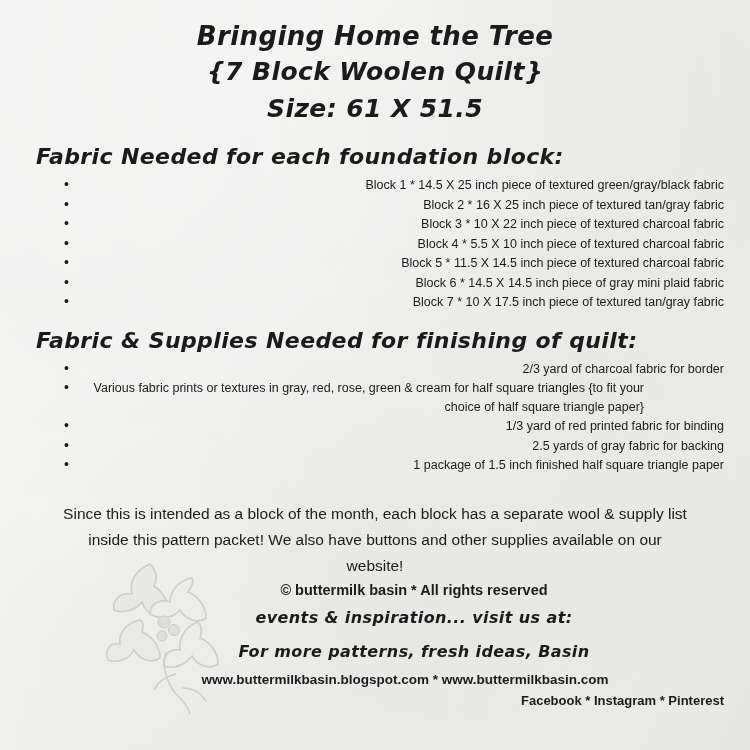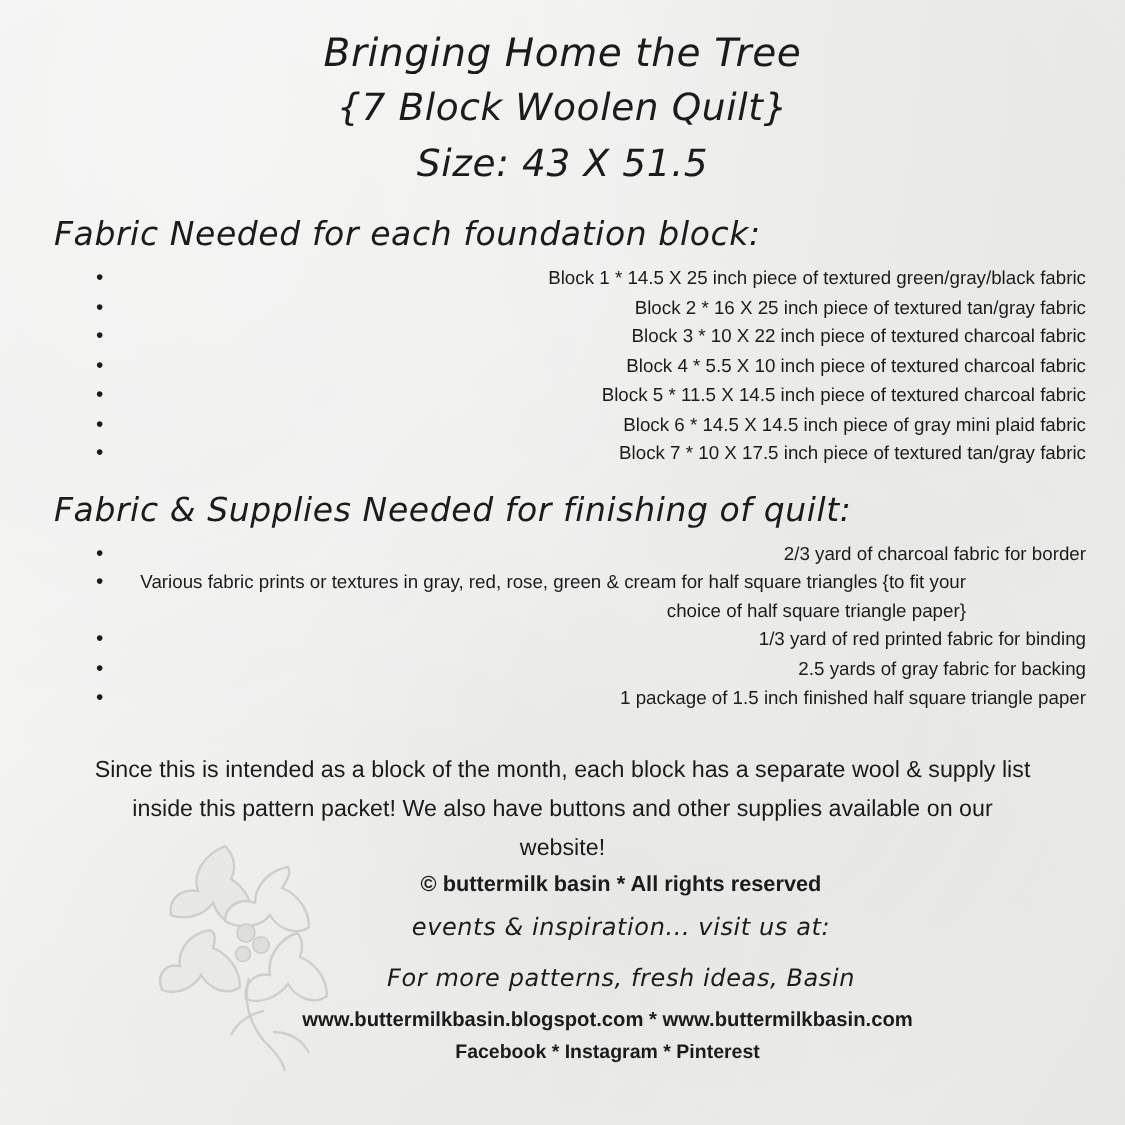--- a/index.html
+++ b/index.html
@@ -37,21 +37,21 @@
   .content {
     position: relative;
     z-index: 3;
     padding: 12px 26px 0 26px;
     box-sizing: border-box;
     height: 100%;
   }
   .script {
     font-family: "DejaVu Sans", sans-serif;
     font-style: italic;
-    font-weight: normal;
+    font-weight: bold;
     letter-spacing: 0.4px;
   }
   .title-block {
     text-align: center;
   }
   .title-1 {
     font-size: 26px;
     line-height: 36px;
     margin-top: 6px;
   }
@@ -117,20 +117,21 @@
     font-weight: bold;
     line-height: 21px;
     margin-left: 60px;
     text-align: center;
   }
   .social {
     font-size: 13px;
     font-weight: bold;
     line-height: 21px;
     margin-left: 60px;
+    text-align: right;
   }
   .holly {
     position: absolute;
     left: 106px;
     top: 548px;
     width: 140px;
     height: 170px;
     z-index: 2;
     opacity: 0.85;
   }
@@ -155,21 +156,21 @@
       <circle cx="68" cy="82" r="5.5"></circle>
       <circle cx="56" cy="88" r="5"></circle>
     </g>
   </svg>
 
   <div class="content">
 
     <div class="title-block">
       <div class="script title-1">Bringing Home the Tree</div>
       <div class="script title-2">{7 Block Woolen Quilt}</div>
-      <div class="script title-3">Size: 43 X 51.5</div>
+      <div class="script title-3">Size: 61 X 51.5</div>
     </div>
 
     <div>
       <div class="script section-head">Fabric Needed for each foundation block:</div>
       <ul>
         <li>Block 1 * 14.5 X 25 inch piece of textured green/gray/black fabric</li>
         <li>Block 2 * 16 X 25 inch piece of textured tan/gray fabric</li>
         <li>Block 3 * 10 X 22 inch piece of textured charcoal fabric</li>
         <li>Block 4 * 5.5 X 10 inch piece of textured charcoal fabric</li>
         <li>Block 5 * 11.5 X 14.5 inch piece of textured charcoal fabric</li>

